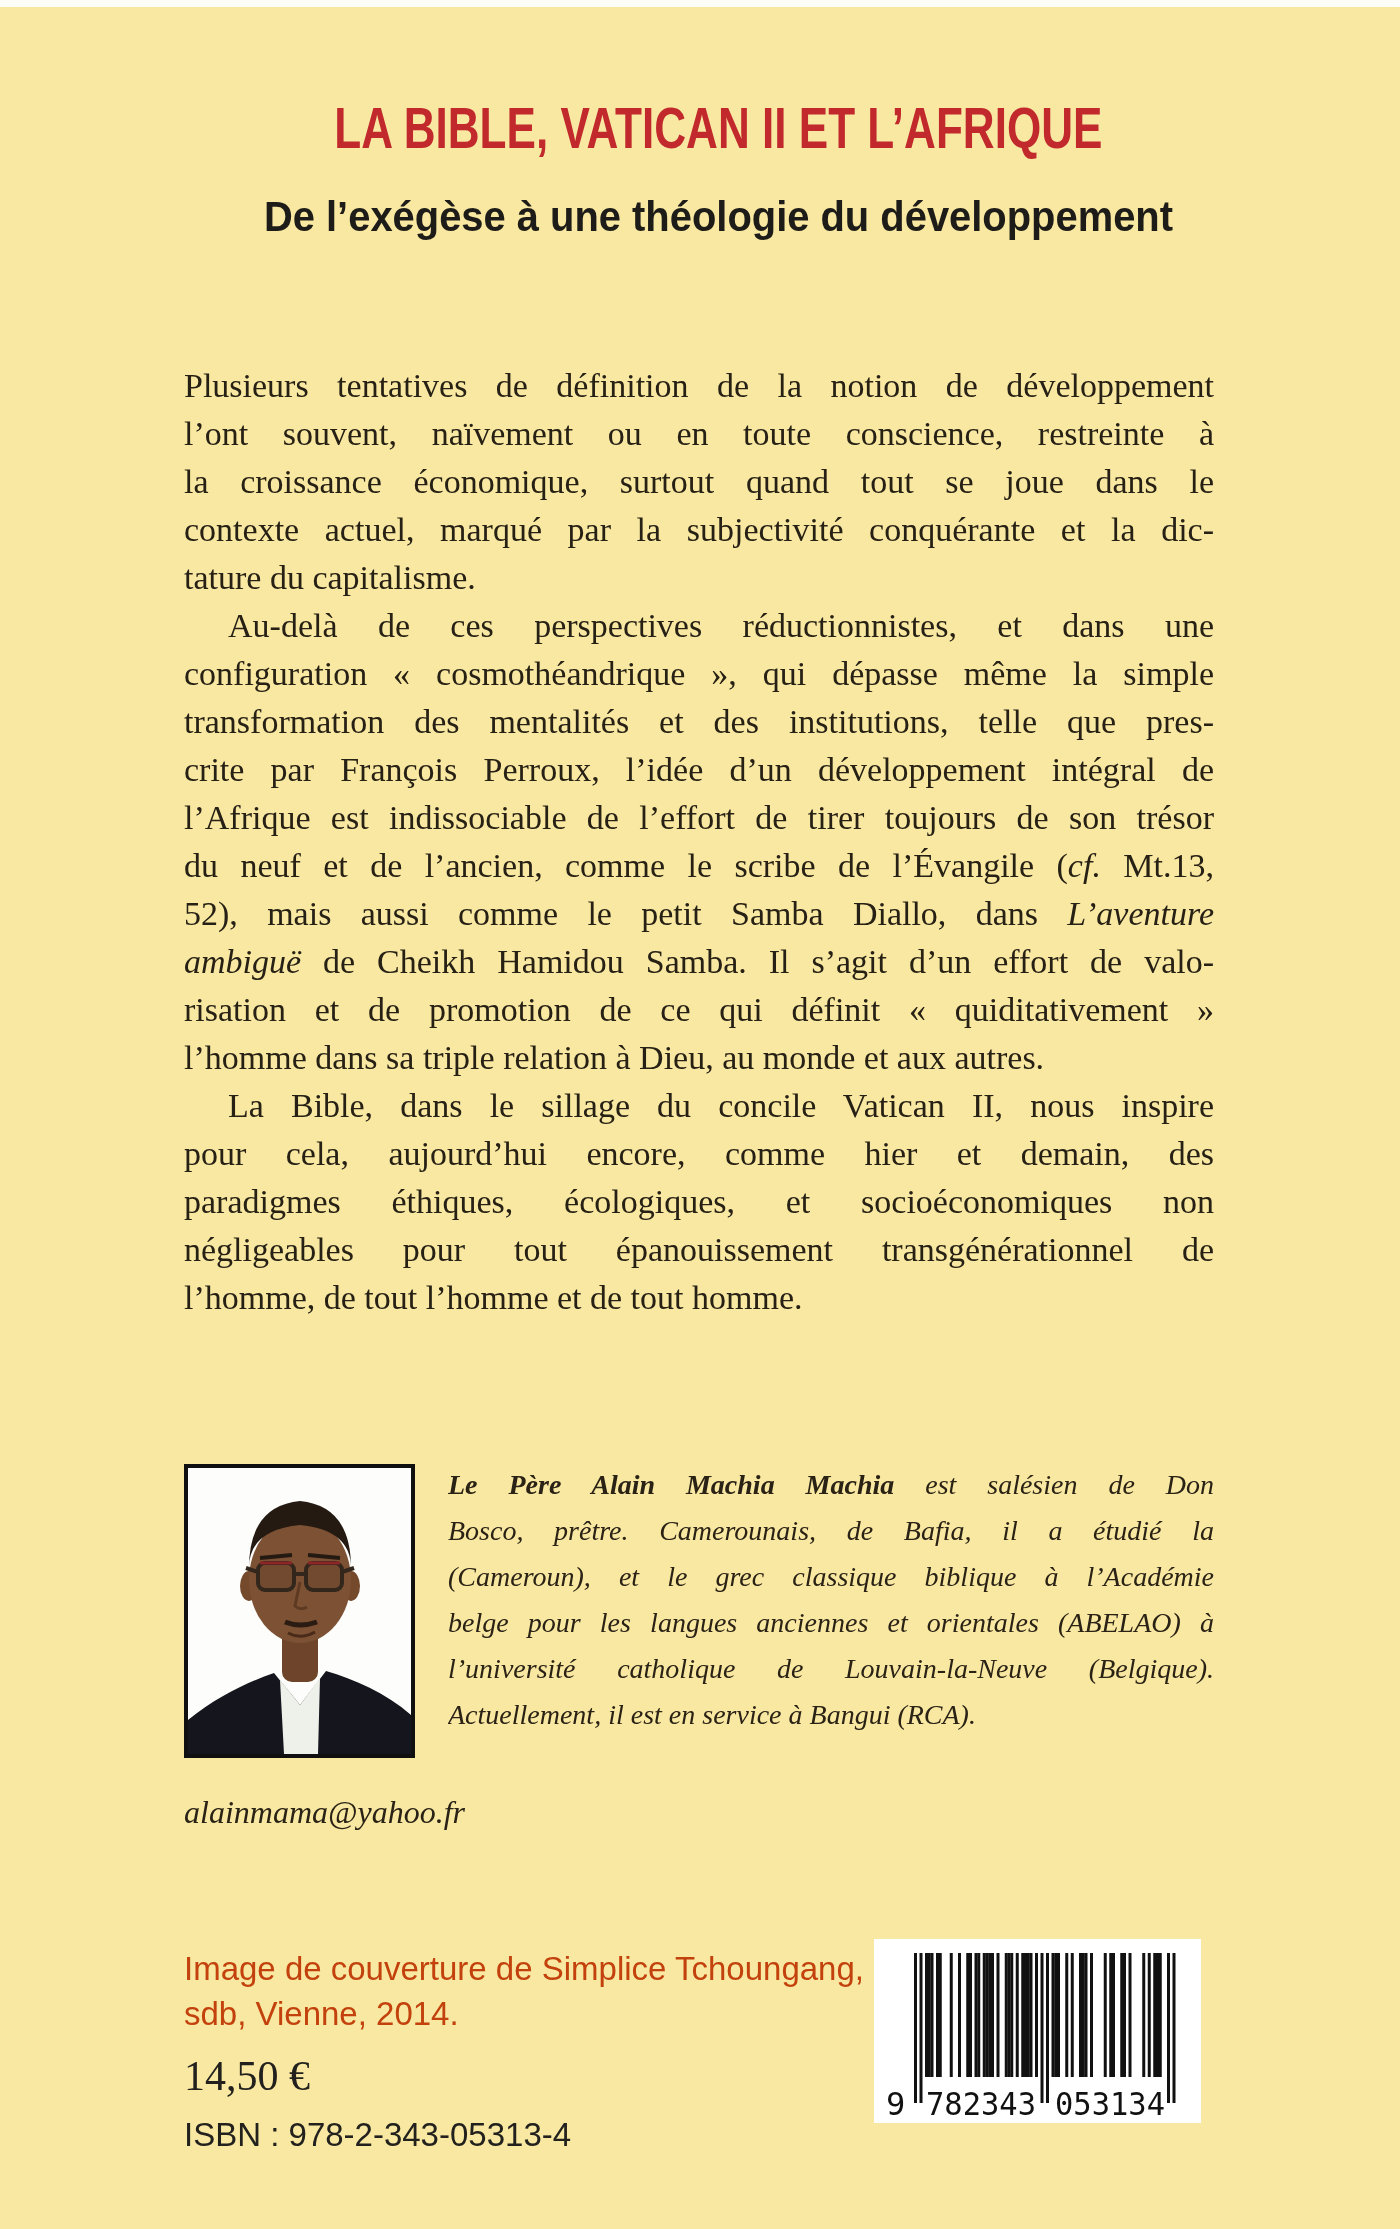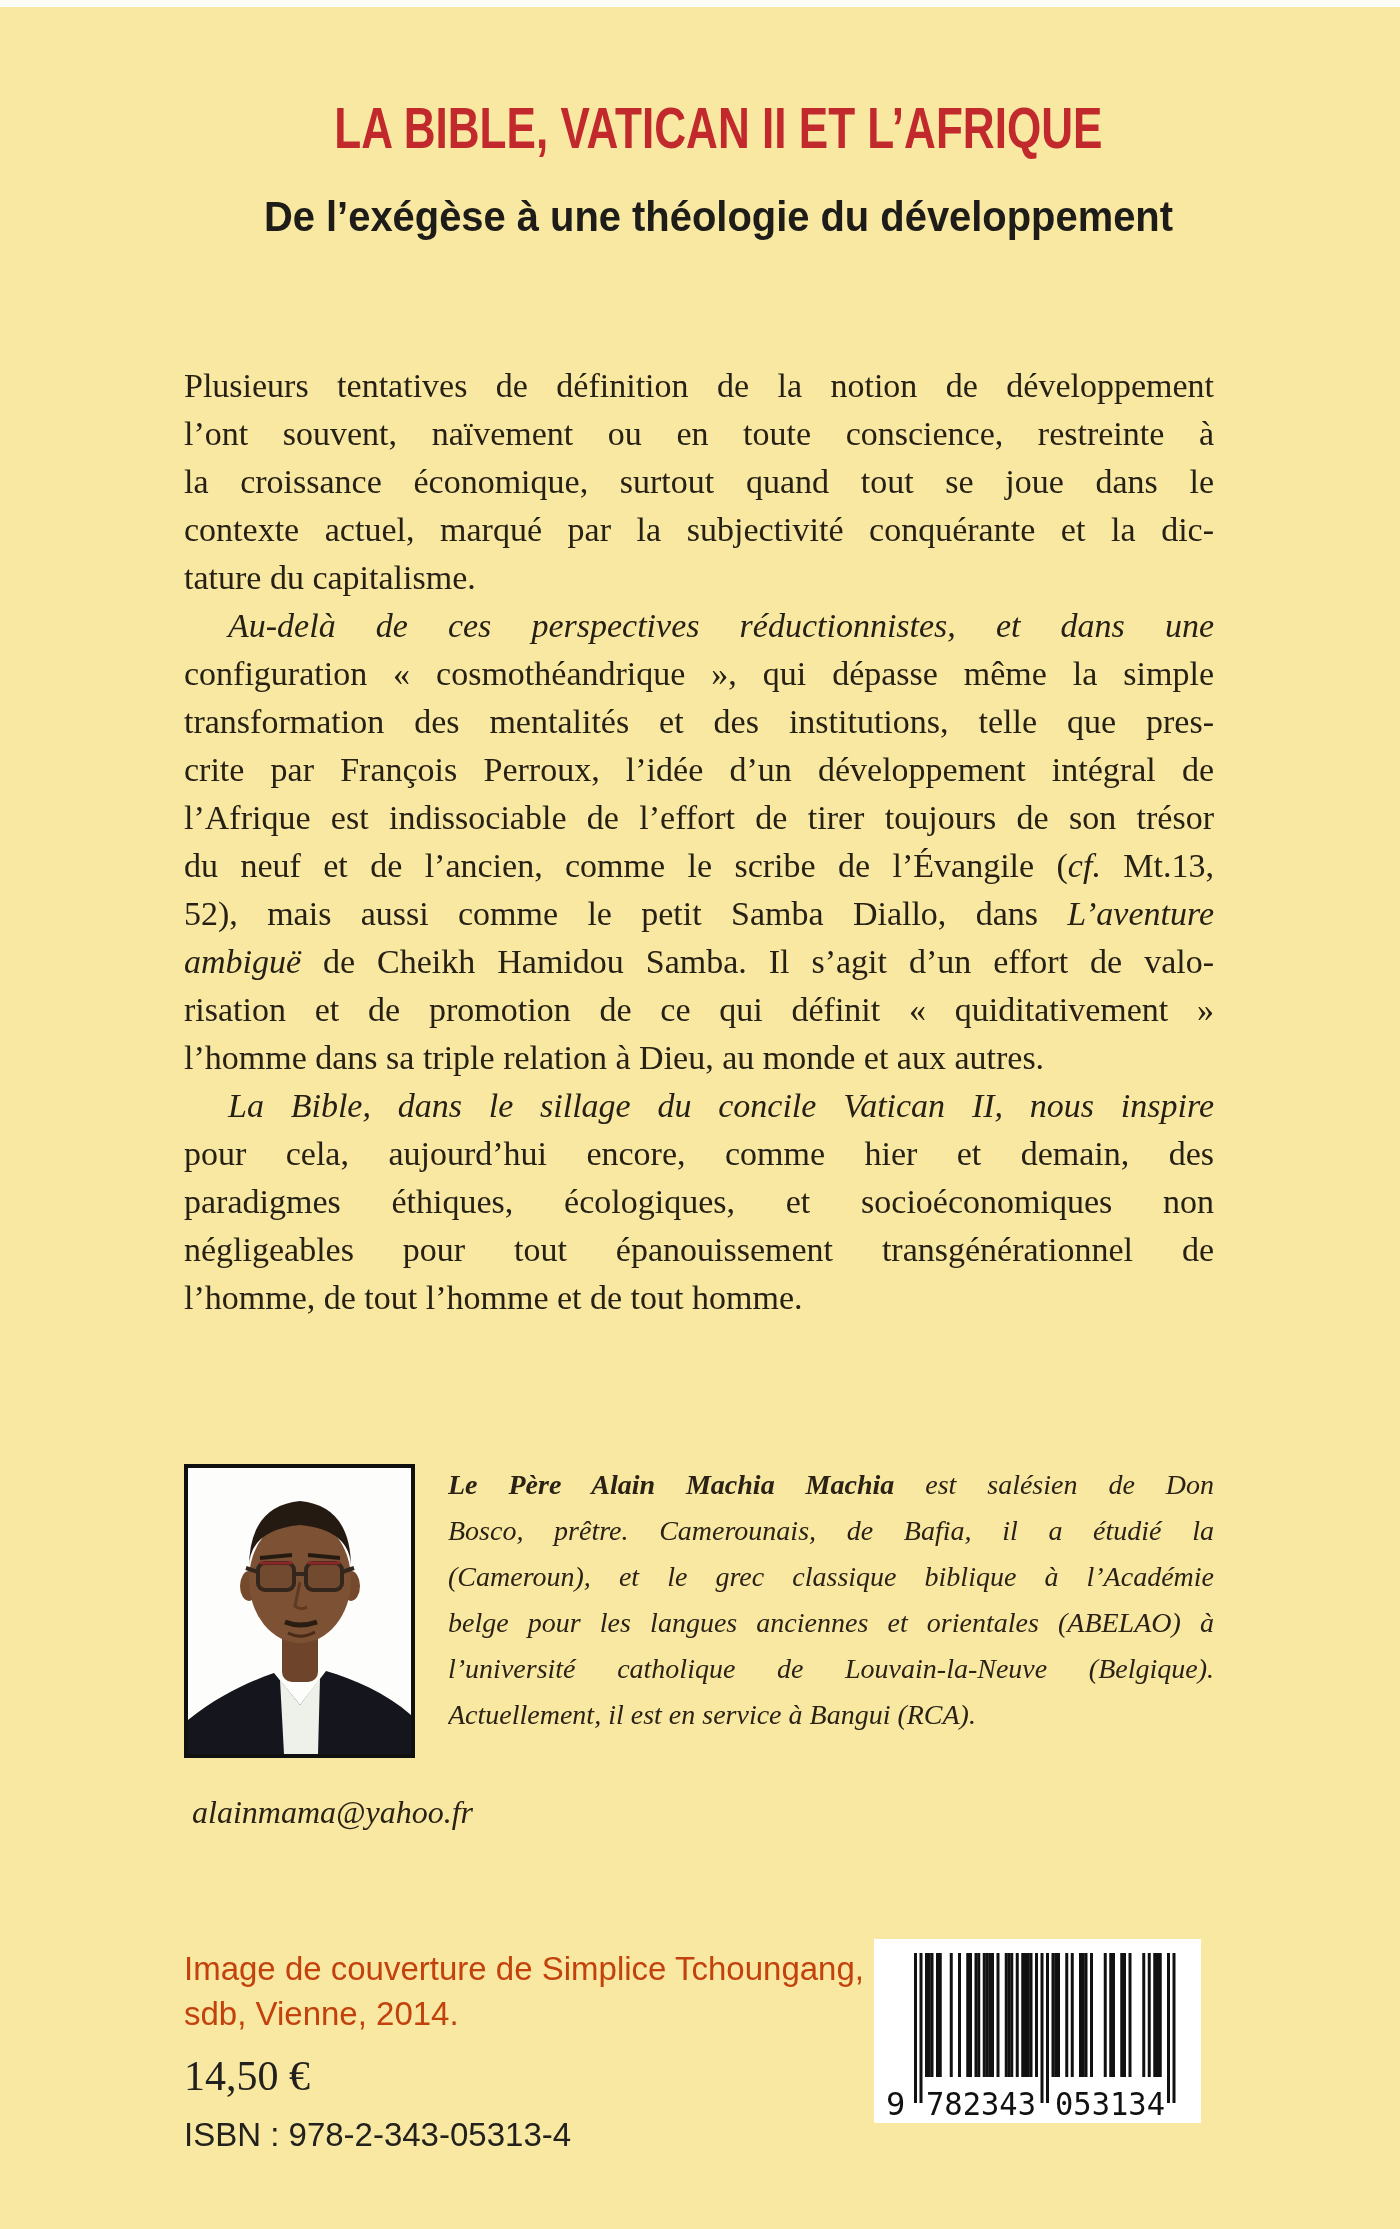--- a/index.html
+++ b/index.html
@@ -32,41 +32,41 @@
 
   
   .body-text{
     position:absolute;left:184px;top:362px;width:1030px;
     font-size:34px;color:#272015;
   }
   .pline{height:48px;line-height:48px;text-align:justify;overflow:hidden;}
   .pline::after{content:"";display:inline-block;width:100%;height:0;}
   .pline.last{text-align:left;}
   .pline.last::after{content:none;}
-  .pline.indent{text-indent:44px;font-style:italic;}
+  .pline.indent{text-indent:44px;}
   .it{font-style:italic;}
   .bd{font-weight:700;}
 
   
   .photo{
     position:absolute;left:184px;top:1464px;width:231px;height:294px;
     box-sizing:border-box;border:4px solid #101010;background:#fdfdfb;
   }
   .photo svg{display:block;width:100%;height:100%;}
   .bio-text{
     position:absolute;left:448px;top:1462px;width:766px;
     font-size:28px;font-style:italic;color:#2b2216;
   }
   .bline{height:46px;line-height:46px;text-align:justify;overflow:hidden;}
   .bline::after{content:"";display:inline-block;width:100%;height:0;}
   .bline.last{text-align:left;}
   .bline.last::after{content:none;}
   .email{
     position:absolute;left:184px;top:1794px;
-    font-size:32px;font-style:italic;color:#2b2216;margin-left:8px;
+    font-size:32px;font-style:italic;color:#2b2216;
   }
 
   
   .credit{
     position:absolute;left:184px;top:1946px;
     font-family:"Liberation Sans", sans-serif;
     font-size:33px;line-height:45px;color:#c2410c;
   }
   .price{
     position:absolute;left:184px;top:2052px;

